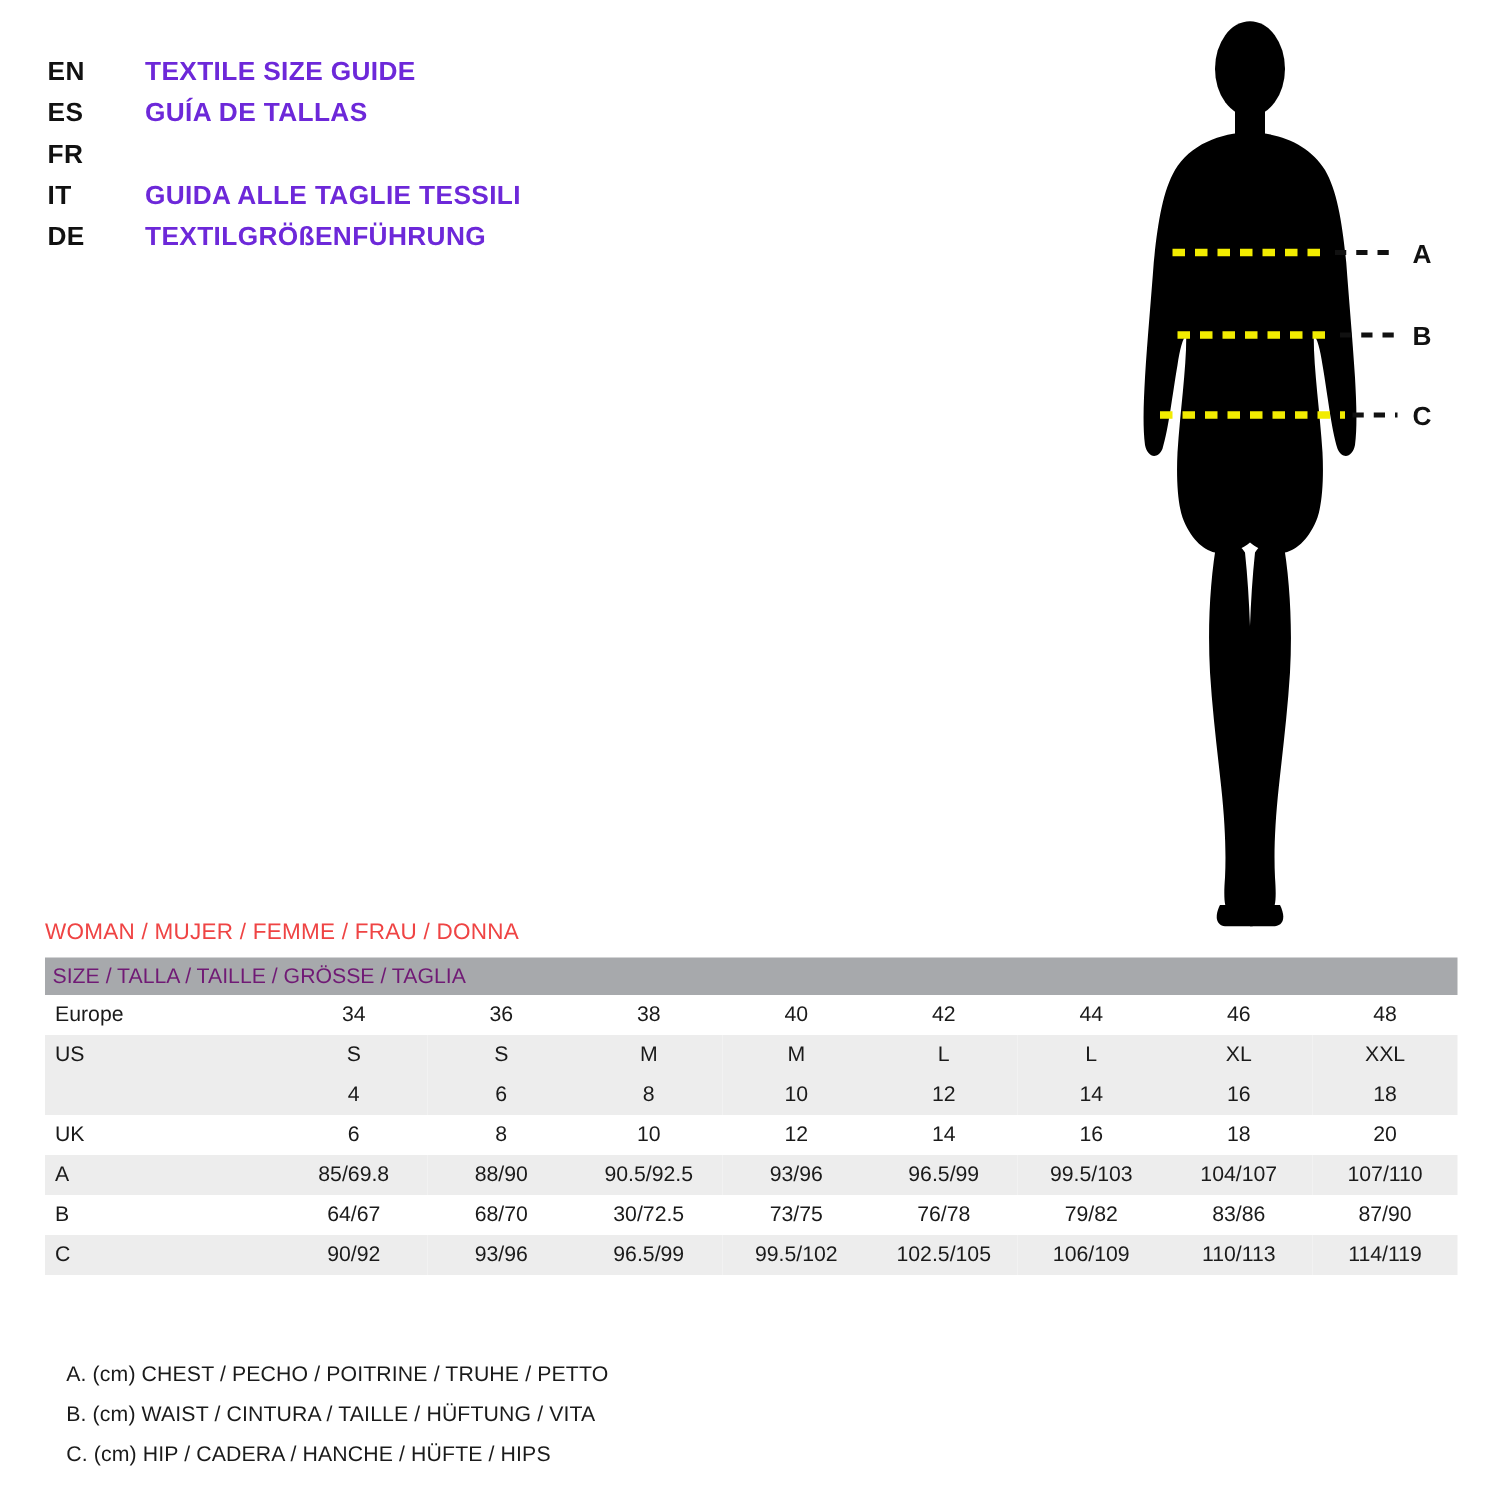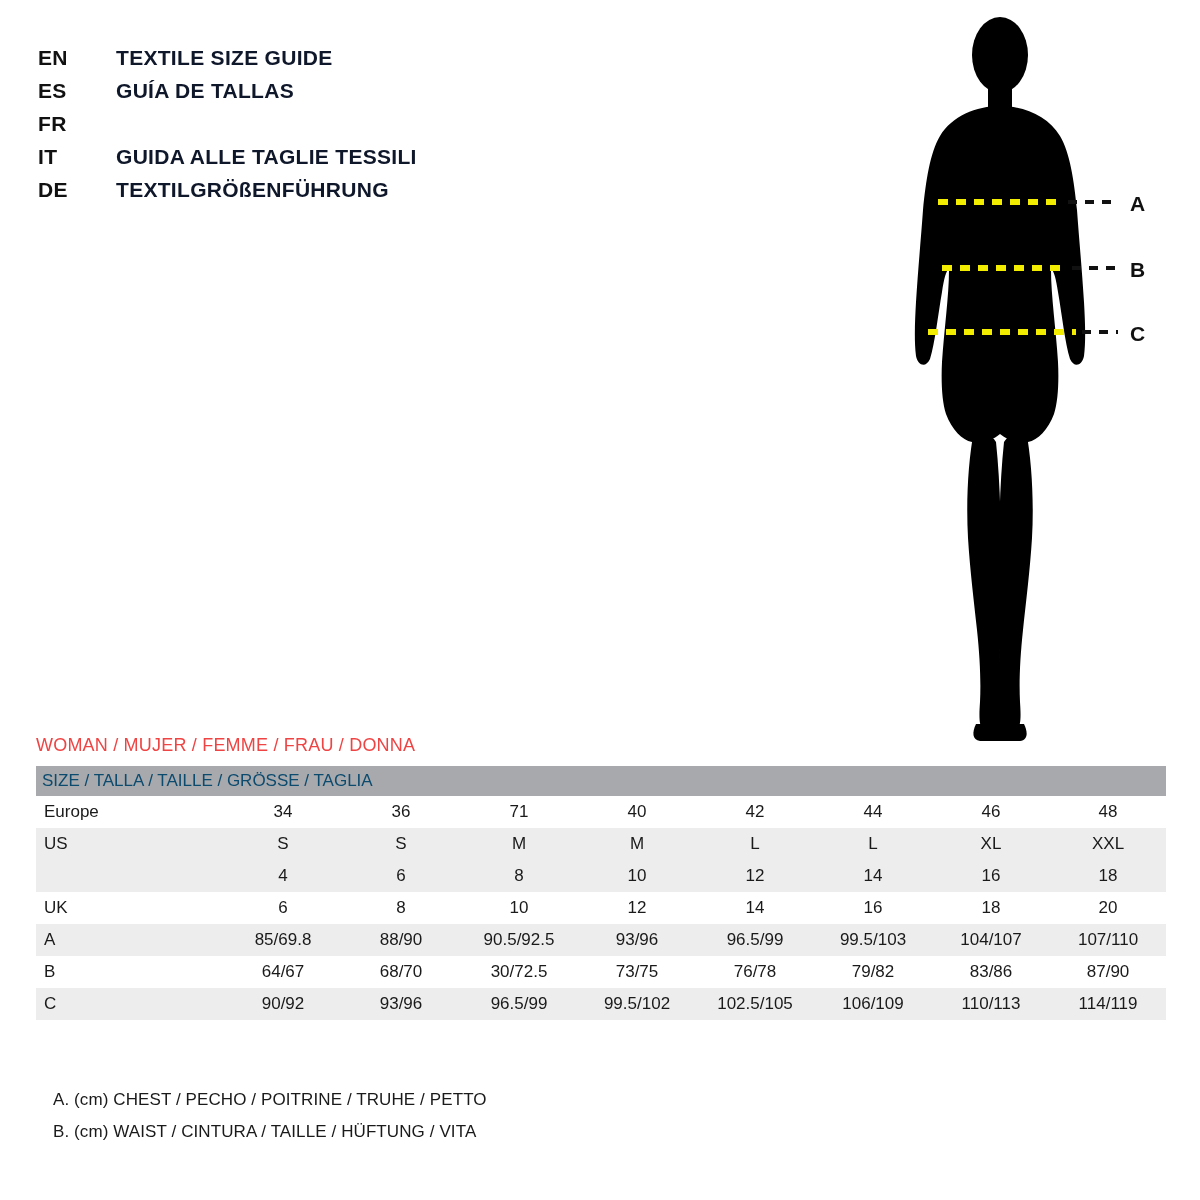--- a/index.html
+++ b/index.html
@@ -34,21 +34,21 @@
     width: 78px;
     font-size: 21px;
     font-weight: bold;
     letter-spacing: 0.3px;
     color: #111;
   }
   .lang-title {
     font-size: 21px;
     font-weight: bold;
     letter-spacing: 0.3px;
-    color: #0f172a;
+    color: #6d28d9;
     white-space: nowrap;
   }
 
   
   .figure-area {
     position: absolute;
     top: 0;
     left: 860px;
     width: 340px;
     height: 760px;
@@ -98,21 +98,21 @@
   }
   table.size-table td.rowlabel {
     text-align: left;
     padding-left: 8px;
   }
   tr.header-row td {
     background: #a7a9ac;
     font-size: 17px;
     font-weight: normal;
     text-align: left;
-    color: #0c4a6e;
+    color: #701a75;
     height: 30px;
   }
   tr.shade td { background: #ededed; }
   tr.plain td { background: #ffffff; }
 
   
   .footnotes {
     position: absolute;
     top: 1090px;
     left: 38px;
@@ -241,21 +241,21 @@
     </colgroup>
     <tbody>
       <tr class="header-row">
         <td colspan="9">SIZE / TALLA / TAILLE / GRÖSSE / TAGLIA</td>
       </tr>
 
       <tr class="plain">
         <td class="rowlabel">Europe</td>
         <td>34</td>
         <td>36</td>
-        <td>71</td>
+        <td>38</td>
         <td>40</td>
         <td>42</td>
         <td>44</td>
         <td>46</td>
         <td>48</td>
       </tr>
 
       <tr class="shade">
         <td class="rowlabel">US</td>
         <td>S</td>
@@ -327,13 +327,14 @@
         <td>110/113</td>
         <td>114/119</td>
       </tr>
     </tbody>
   </table>
 </div>
 
 <div class="footnotes">
   <div class="footnote">A. (cm) CHEST / PECHO / POITRINE / TRUHE / PETTO</div>
   <div class="footnote">B. (cm) WAIST / CINTURA / TAILLE / HÜFTUNG / VITA</div>
+  <div class="footnote">C. (cm) HIP / CADERA / HANCHE / HÜFTE / HIPS</div>
 </div>
 
 </body></html>

